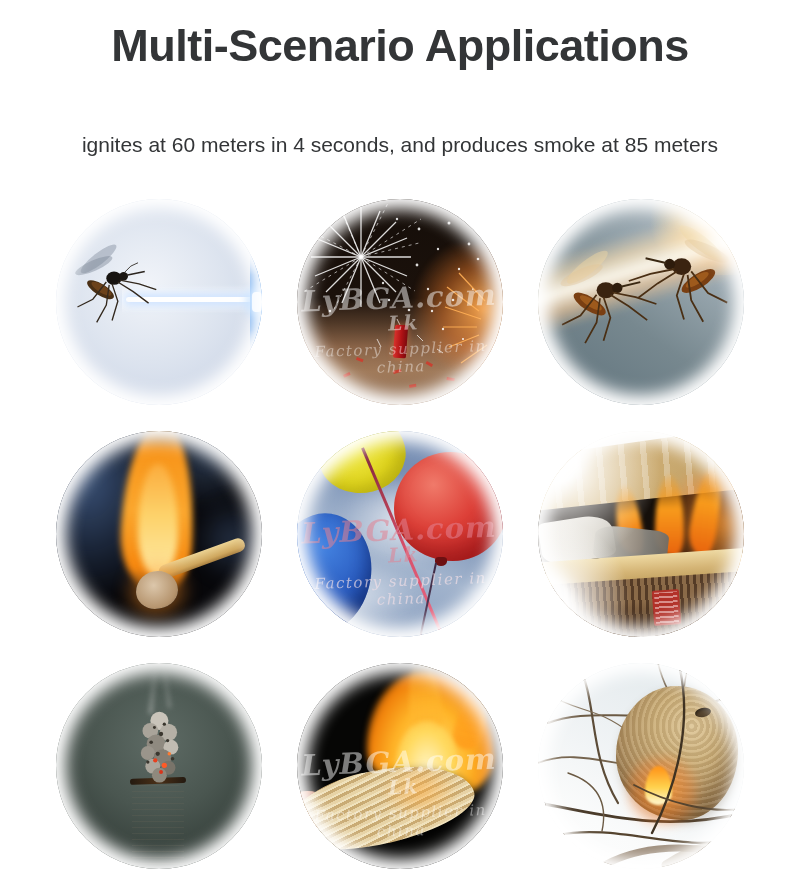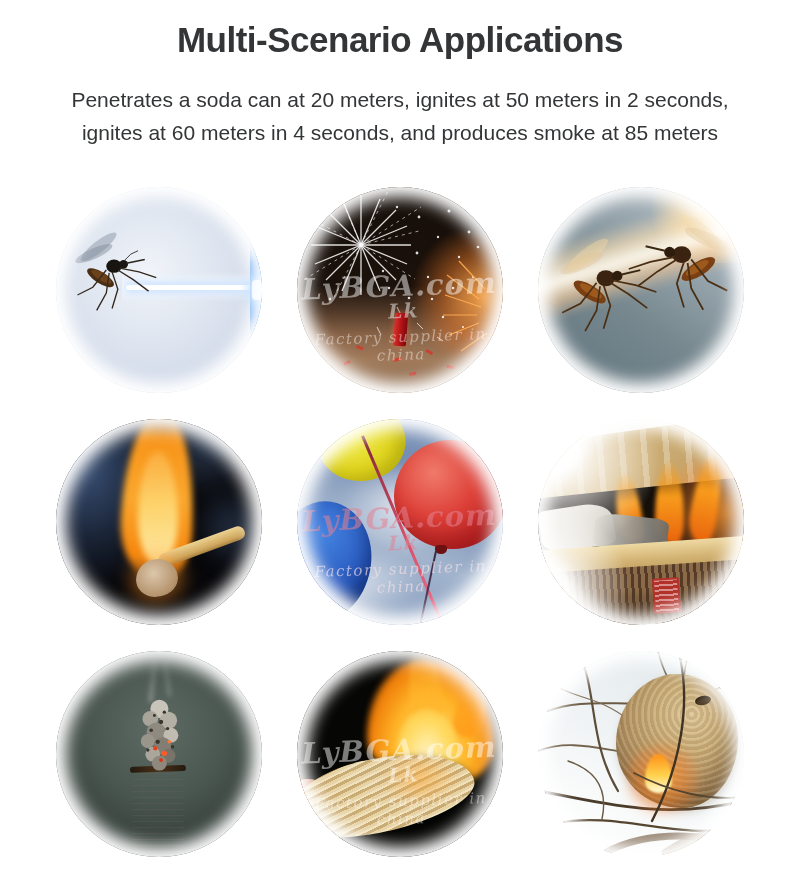--- a/index.html
+++ b/index.html
@@ -3,21 +3,21 @@
 <meta charset="utf-8">
 <style>
   * { margin:0; padding:0; box-sizing:border-box; }
   html,body { background:#ffffff; }
   body { width:800px; height:888px; font-family:"Liberation Sans", sans-serif; overflow:hidden; }
 
   .page { width:800px; height:888px; background:#fff; position:relative; }
 
   .title {
     margin-top:20px; text-align:center;
-    font-size:35px; font-weight:bold; color:#333537;
+    font-size:45px; font-weight:bold; color:#333537;
     letter-spacing:-0.5px;
   }
   .subtitle {
     margin-top:24px; text-align:center;
     font-size:21px; line-height:1.55; color:#333537; font-weight:normal;
   }
 
   .grid {
     margin-top:38px;
     display:grid;
@@ -219,21 +219,21 @@
   .c9 svg.branches-front { inset:0; width:100%; height:100%; z-index:7; }
 </style>
 </head>
 <body>
 
 <div class="page">
 
   <h1 class="title">Multi-Scenario Applications</h1>
 
   <p class="subtitle">
-    <span>Penetrates a soda can at 20 meters, ignites at 50 meters in 2 seconds,</span><br>
+    <br>
     <span>ignites at 60 meters in 4 seconds, and produces smoke at 85 meters</span>
   </p>
 
   <div class="grid">
 
     <div class="circle c1">
       <div class="laser-glow"></div>
       <div class="laser-beam"></div>
       <div class="laser-source"></div>
       <div class="laser-hot"></div>

